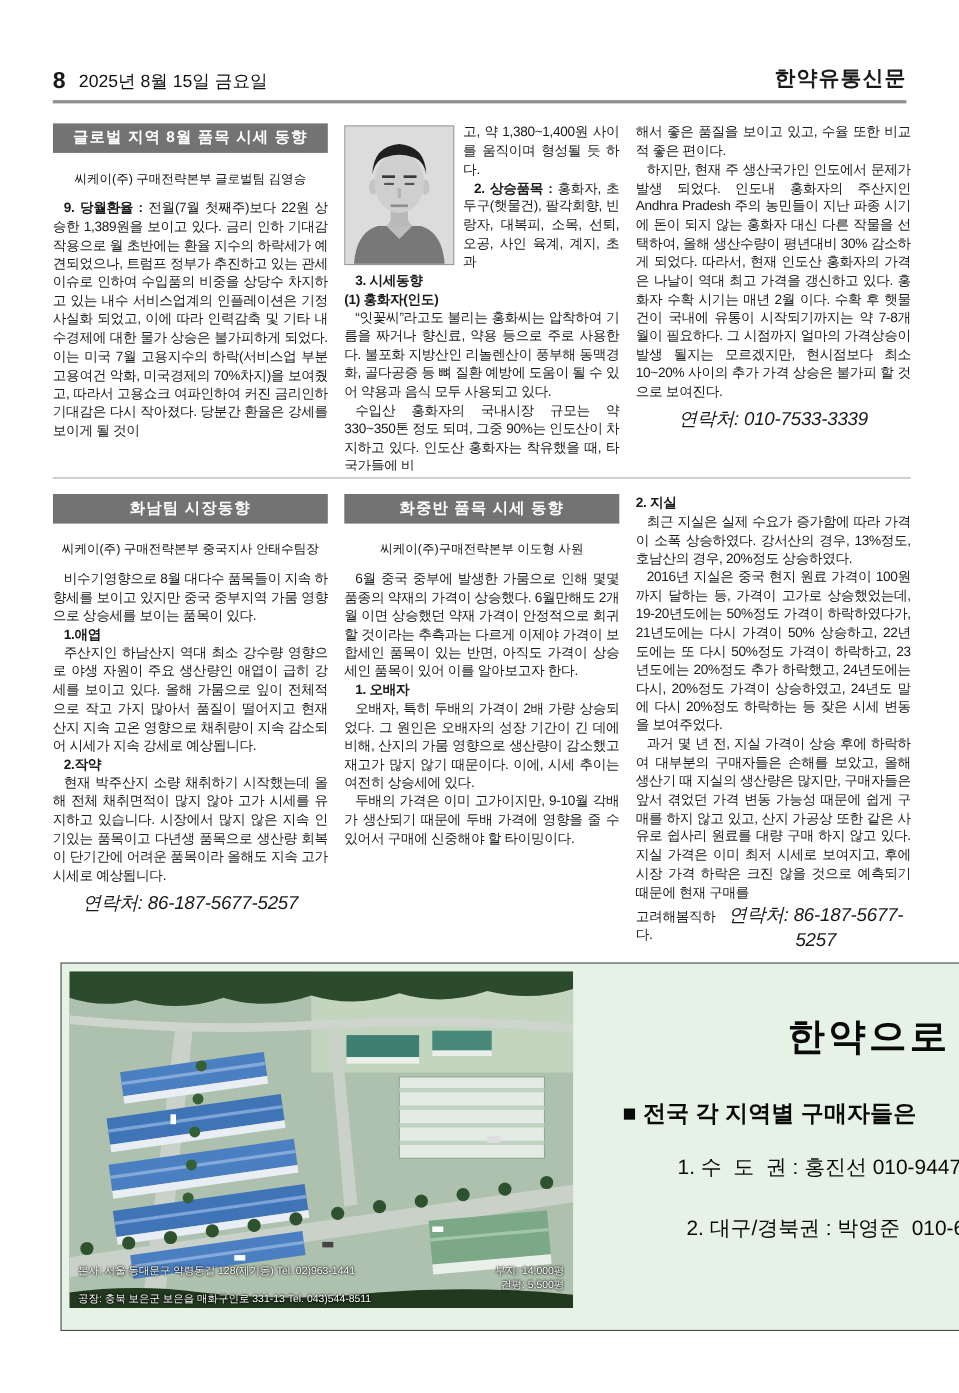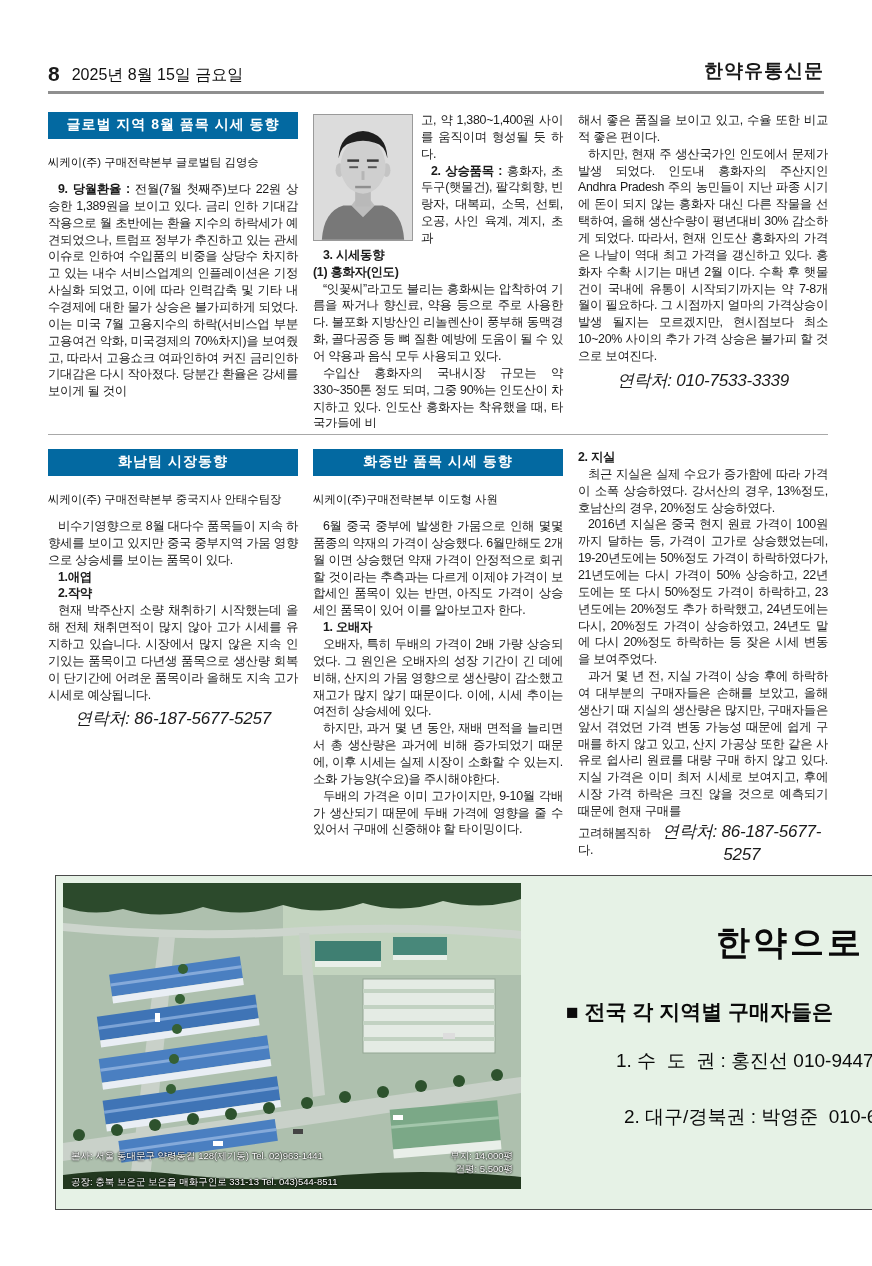--- a/index.html
+++ b/index.html
@@ -24,25 +24,25 @@
   
   .content{ position:absolute; left:48px; top:112px; width:780px; }
   .row{ display:flex; gap:15px; }
   .row-1{ height:316px; overflow:hidden; }
   .row-2{ height:418px; overflow:hidden; }
   .col{ width:250px; }
 
   .rule{ border:none; border-top:1px solid #a8a8a8; margin:6px 0 14px 0; }
 
   .title-bar{
-    background:#0369a1; color:#fff; text-align:center;
+    background:#737373; color:#fff; text-align:center;
     font-size:14px; font-weight:bold; letter-spacing:1px;
     padding:4px 0 5px 0; margin-bottom:16px;
   }
-  .byline{ text-align:left; font-size:11.4px; color:#111; margin:10px 0 11px 0; }
+  .byline{ text-align:center; font-size:11.4px; color:#111; margin:10px 0 11px 0; }
 
   .body-text{ font-size:12.4px; line-height:1.36; text-align:justify; letter-spacing:-0.3px; }
   .body-text p{ text-indent:10px; }
   .body-text p.noindent{ text-indent:0; }
   .lead{ font-weight:bold; }
   .subhead{ font-weight:bold; text-indent:10px; }
   .contact{ text-align:center; font-size:17px; margin-top:4px; letter-spacing:-0.2px;font-style:italic; }
   .endline{ display:flex; justify-content:space-between; align-items:baseline; }
   .endline .tail{ text-indent:0; }
   .endline .contact{ margin-top:0; }
@@ -146,34 +146,34 @@
   <hr class="rule">
 
   <div class="row row-2">
 
     <section class="col">
       <div class="title-bar">화남팀 시장동향</div>
       <div class="byline">씨케이(주) 구매전략본부 중국지사 안태수팀장</div>
       <div class="body-text">
         <p>비수기영향으로 8월 대다수 품목들이 지속 하향세를 보이고 있지만 중국 중부지역 가뭄 영향으로 상승세를 보이는 품목이 있다.</p>
         <p class="subhead">1.애엽</p>
+        <p>주산지인 하남산지 역대 최소 강수량 영향으로 야생 자원이 주요 생산량인 애엽이 급히 강세를 보이고 있다. 올해 가뭄으로 잎이 전체적으로 작고 가지 많아서 품질이 떨어지고 현재 산지 지속 고온 영향으로 채취량이 지속 감소되어 시세가 지속 강세로 예상됩니다.</p>
         <p class="subhead">2.작약</p>
         <p>현재 박주산지 소량 채취하기 시작했는데 올해 전체 채취면적이 많지 않아 고가 시세를 유지하고 있습니다. 시장에서 많지 않은 지속 인기있는 품목이고 다년생 품목으로 생산량 회복이 단기간에 어려운 품목이라 올해도 지속 고가 시세로 예상됩니다.</p>
         <div class="contact">연락처: 86-187-5677-5257</div>
       </div>
     </section>
 
     <section class="col">
       <div class="title-bar">화중반 품목 시세 동향</div>
       <div class="byline">씨케이(주)구매전략본부 이도형 사원</div>
       <div class="body-text">
         <p>6월 중국 중부에 발생한 가뭄으로 인해 몇몇 품종의 약재의 가격이 상승했다. 6월만해도 2개월 이면 상승했던 약재 가격이 안정적으로 회귀할 것이라는 추측과는 다르게 이제야 가격이 보합세인 품목이 있는 반면, 아직도 가격이 상승세인 품목이 있어 이를 알아보고자 한다.</p>
         <p class="subhead">1. 오배자</p>
         <p>오배자, 특히 두배의 가격이 2배 가량 상승되었다. 그 원인은 오배자의 성장 기간이 긴 데에 비해, 산지의 가뭄 영향으로 생산량이 감소했고 재고가 많지 않기 때문이다. 이에, 시세 추이는 여전히 상승세에 있다.</p>
-        <p>하지만, 과거 몇 년 동안, 재배 면적을 늘리면서 총 생산량은 과거에 비해 증가되었기 때문에, 이후 시세는 실제 시장이 소화할 수 있는지. 소화 가능양(수요)을 주시해야한다.</p>
         <p>두배의 가격은 이미 고가이지만, 9-10월 각배가 생산되기 때문에 두배 가격에 영향을 줄 수 있어서 구매에 신중해야 할 타이밍이다.</p>
       </div>
     </section>
 
     <section class="col">
       <div class="body-text">
         <p class="subhead noindent">2. 지실</p>
         <p>최근 지실은 실제 수요가 증가함에 따라 가격이 소폭 상승하였다. 강서산의 경우, 13%정도, 호남산의 경우, 20%정도 상승하였다.</p>
         <p>2016년 지실은 중국 현지 원료 가격이 100원까지 달하는 등, 가격이 고가로 상승했었는데, 19-20년도에는 50%정도 가격이 하락하였다가, 21년도에는 다시 가격이 50% 상승하고, 22년도에는 또 다시 50%정도 가격이 하락하고, 23년도에는 20%정도 추가 하락했고, 24년도에는 다시, 20%정도 가격이 상승하였고, 24년도 말에 다시 20%정도 하락하는 등 잦은 시세 변동을 보여주었다.</p>
         <p>과거 몇 년 전, 지실 가격이 상승 후에 하락하여 대부분의 구매자들은 손해를 보았고, 올해 생산기 때 지실의 생산량은 많지만, 구매자들은 앞서 겪었던 가격 변동 가능성 때문에 쉽게 구매를 하지 않고 있고, 산지 가공상 또한 같은 사유로 쉽사리 원료를 대량 구매 하지 않고 있다. 지실 가격은 이미 최저 시세로 보여지고, 후에 시장 가격 하락은 크진 않을 것으로 예측되기 때문에 현재 구매를</p>

